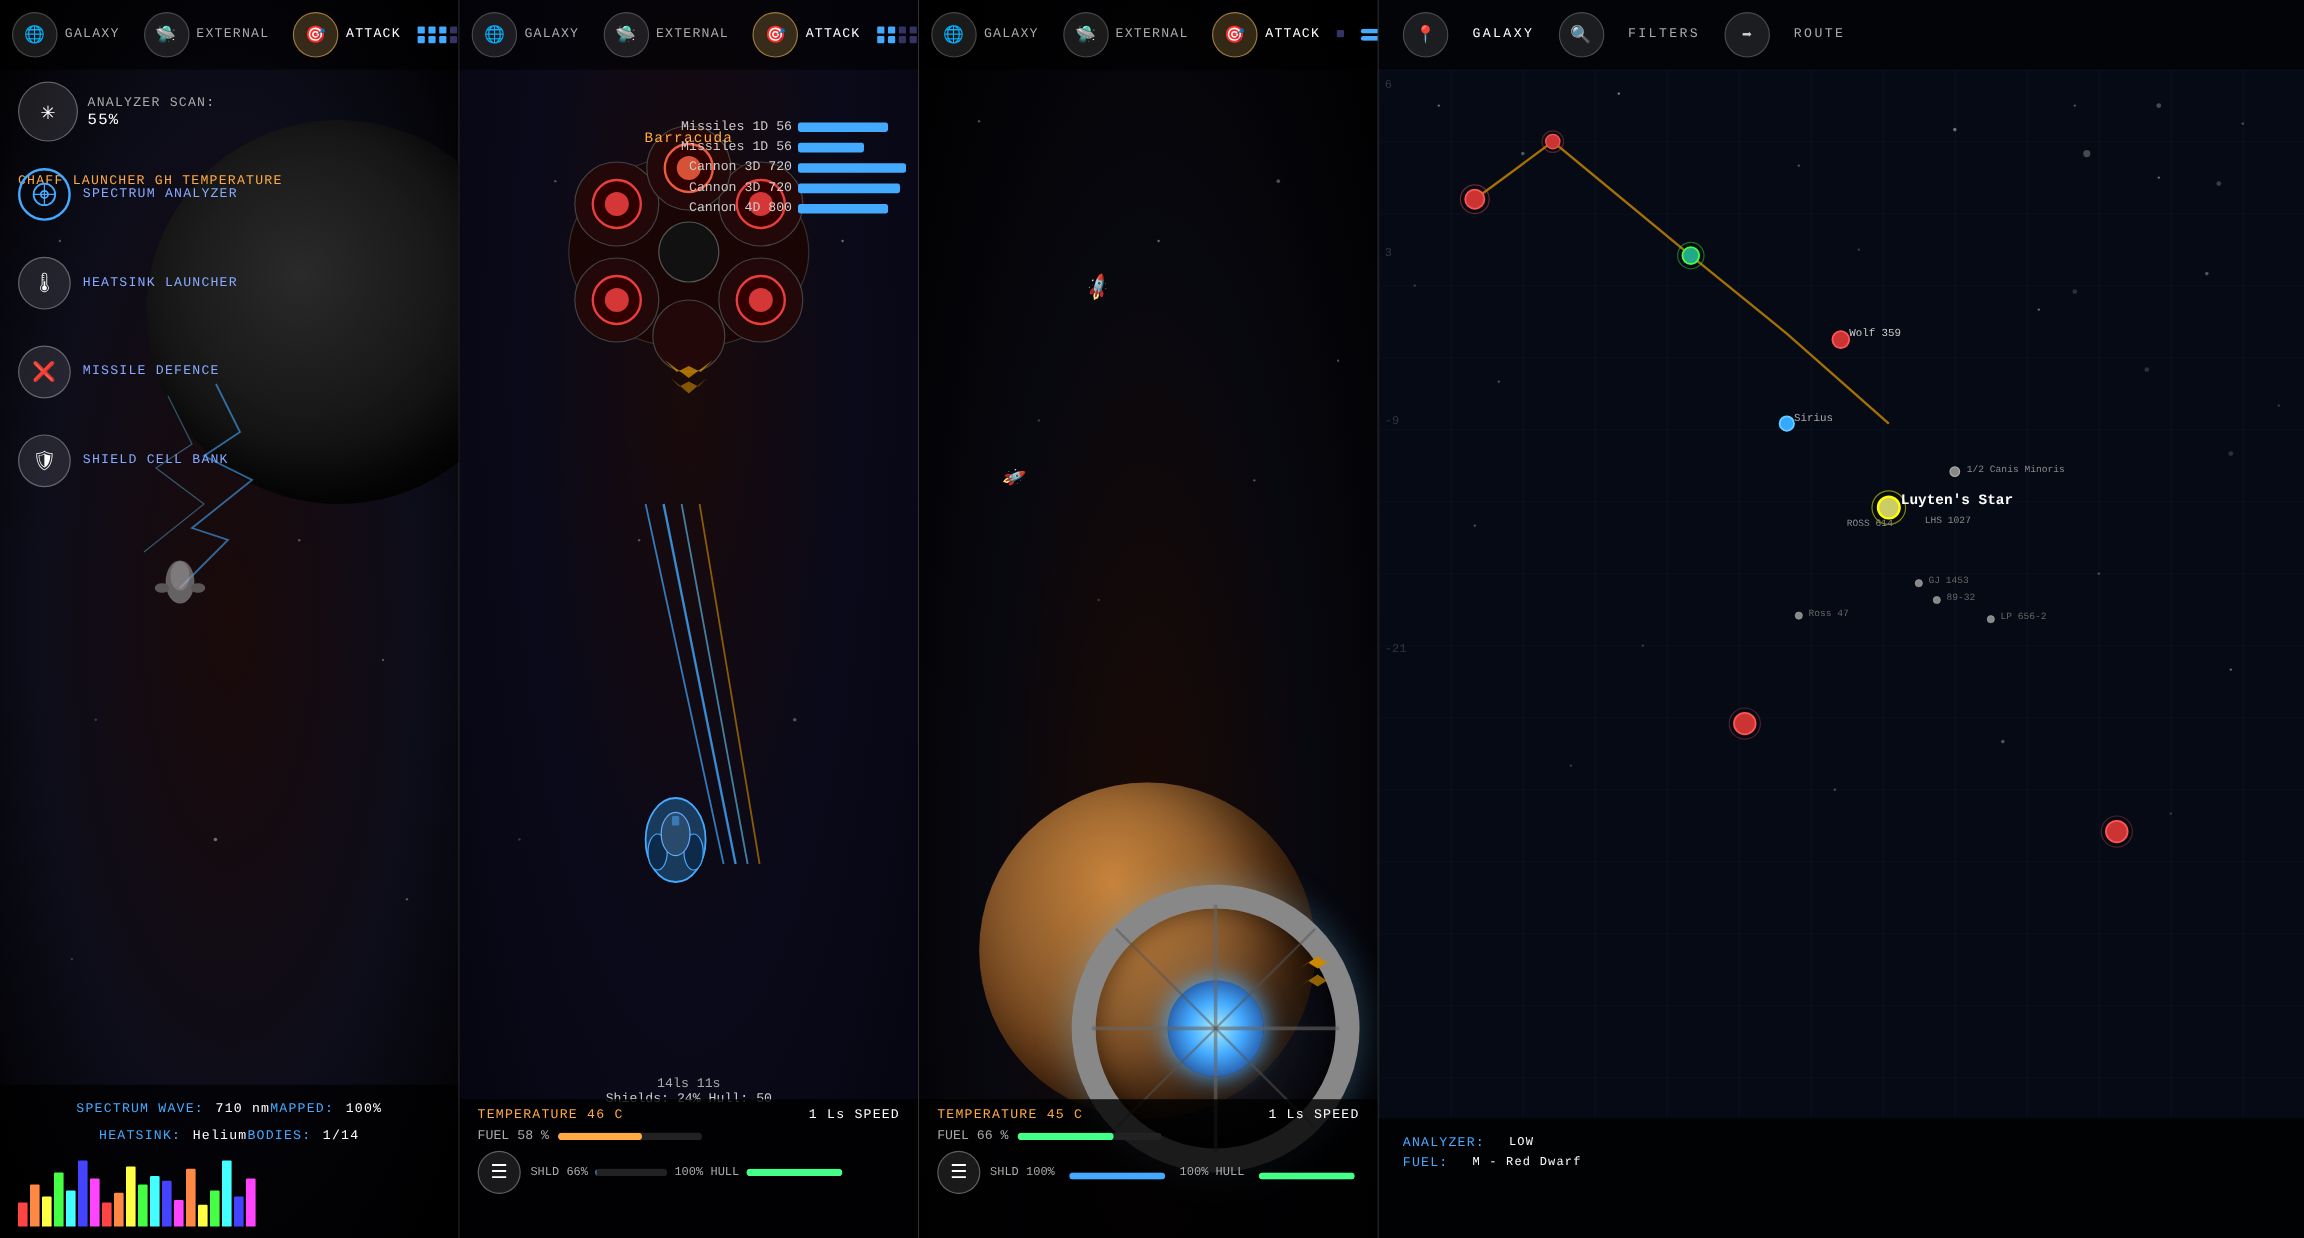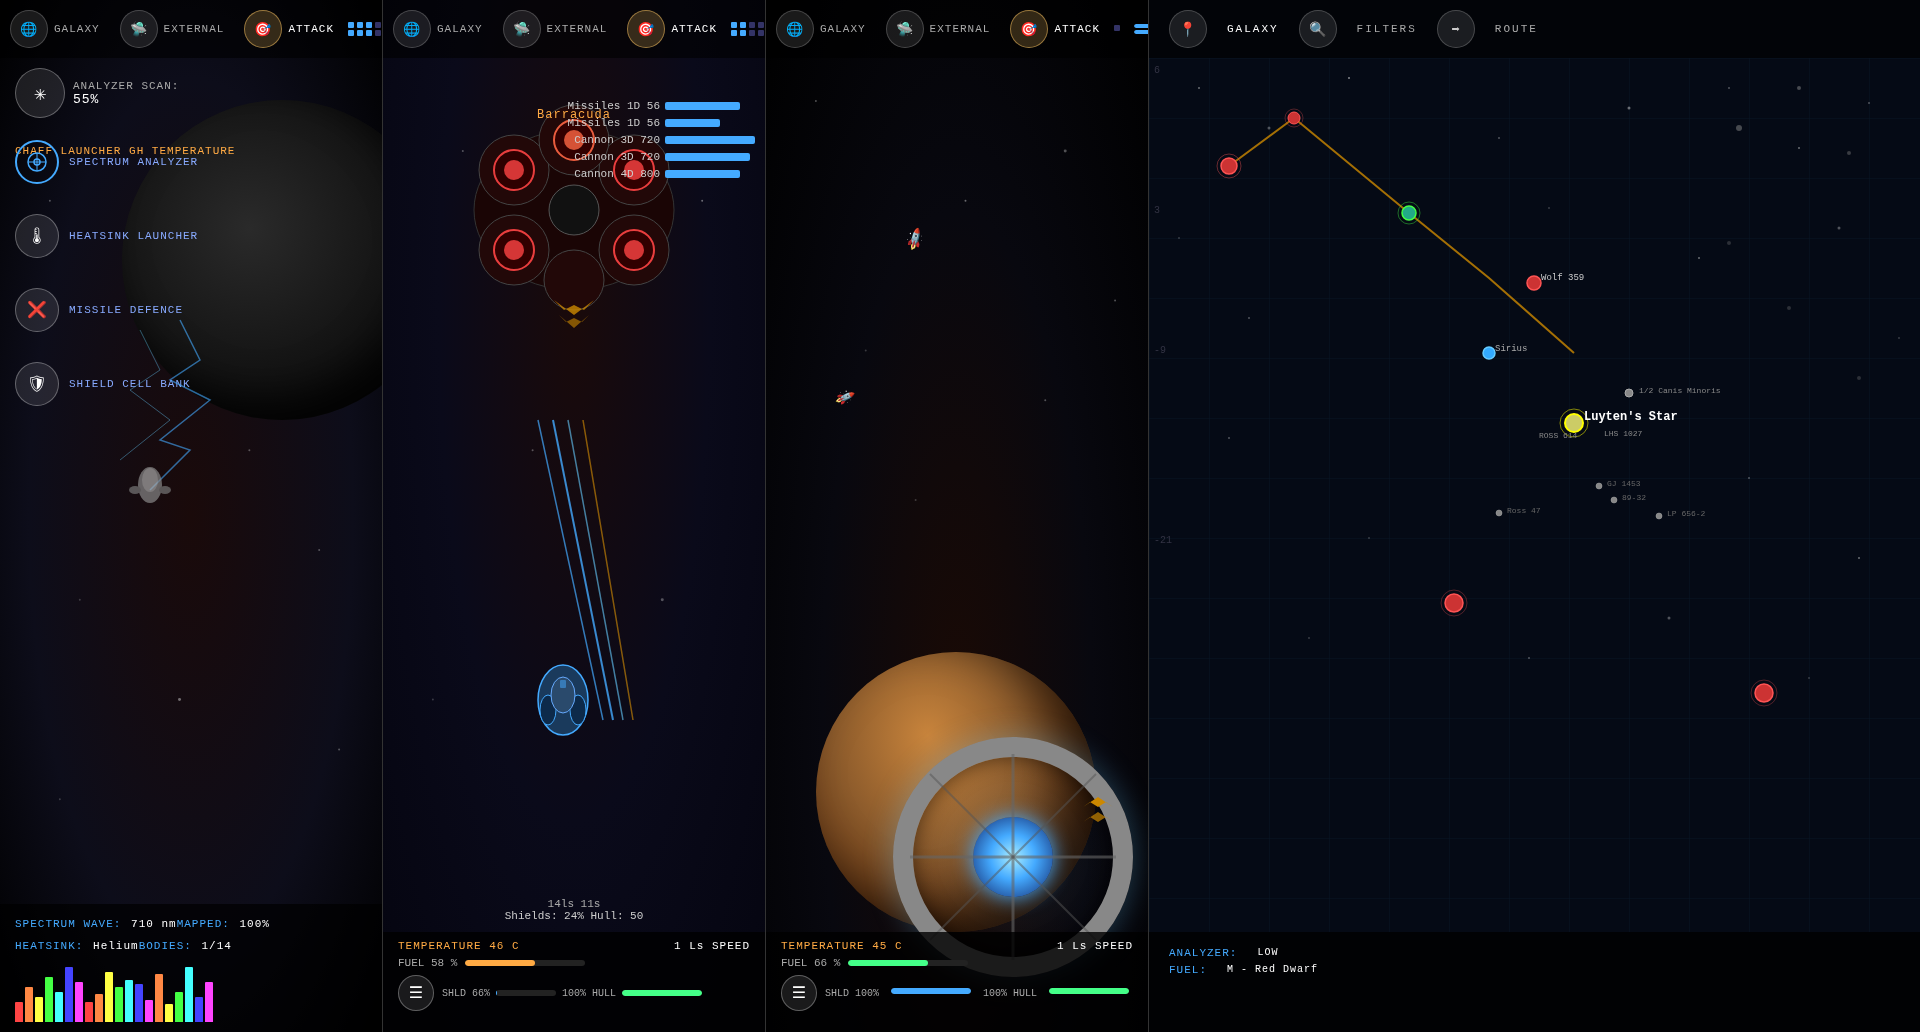--- a/index.html
+++ b/index.html
@@ -217,21 +217,21 @@
       position: absolute;
       bottom: 0;
       left: 0;
       right: 0;
       padding: 10px 15px;
       background: rgba(0,0,0,0.7);
     }
 
     .status-row {
       display: flex;
-      justify-content: flex-start;
+      justify-content: center;
       margin-bottom: 4px;
     }
 
     .status-label {
       font-size: 11px;
       color: #4af;
       letter-spacing: 1px;
     }
 
     .status-value {
@@ -296,21 +296,21 @@
       background: #4af;
       border-radius: 2px;
     }
 
     
     .hud-bottom {
       position: absolute;
       bottom: 0;
       left: 0;
       right: 0;
-      height: 100px;
+      height: 116px;
       background: rgba(0,0,0,0.8);
       padding: 8px 15px;
     }
 
     .hud-row-1 {
       display: flex;
       justify-content: space-between;
       align-items: center;
       margin-bottom: 5px;
     }
@@ -871,21 +871,21 @@
     <div style="display:flex; gap:8px; align-items:center; margin-bottom:6px;">
       <span style="font-size:11px;color:#aaa;">FUEL 
         <span>66 %</span></span>
       <div class="progress-bar" style="width:120px;">
         <div class="progress-fill fill-green" style="width:66%;"></div>
       </div>
     </div>
     <div style="display:flex; gap:8px; align-items:center;">
       <div class="menu-btn">☰</div>
       <div style="display:flex;flex-direction:column;gap:4px;flex:1;">
-        <div style="display:flex;gap:12px;align-items:flex-start;">
+        <div style="display:flex;gap:12px;align-items:flex-end;">
           <span style="font-size:10px;color:#aaa;">SHLD 100%</span>
           <div class="progress-bar" style="width:80px;">
             <div class="progress-fill fill-blue" style="width:100%;"></div>
           </div>
           <span style="font-size:10px;color:#aaa;">100% HULL</span>
           <div class="progress-bar" style="width:80px;">
             <div class="progress-fill fill-green" style="width:100%;"></div>
           </div>
         </div>
       </div>

